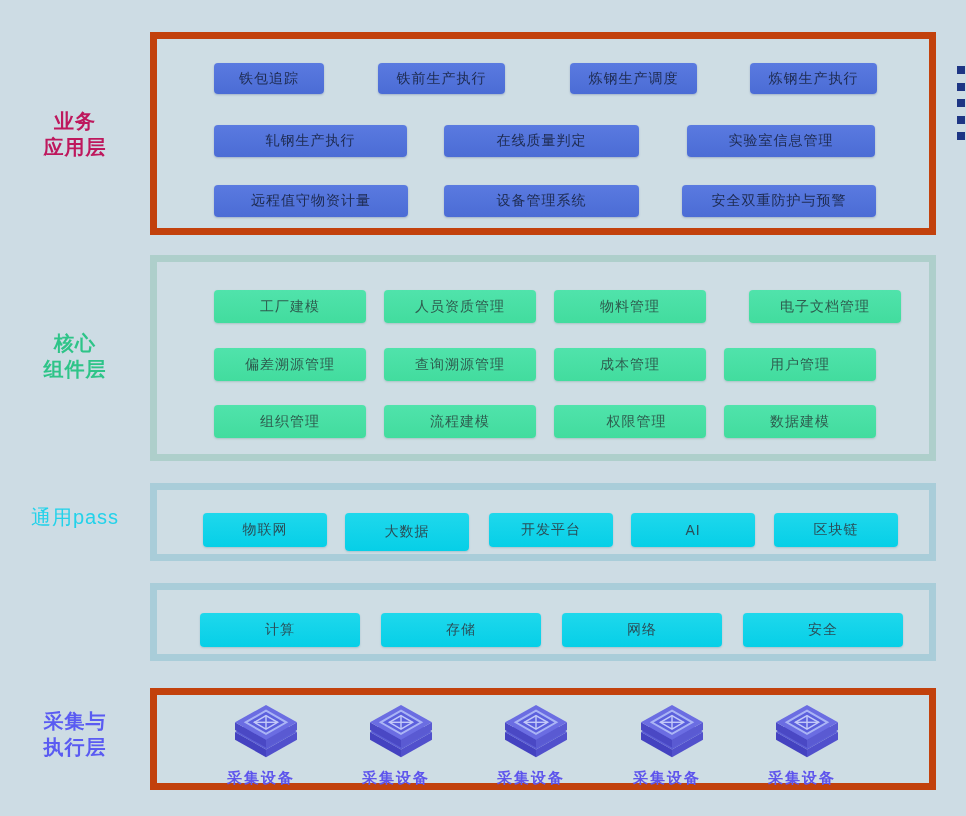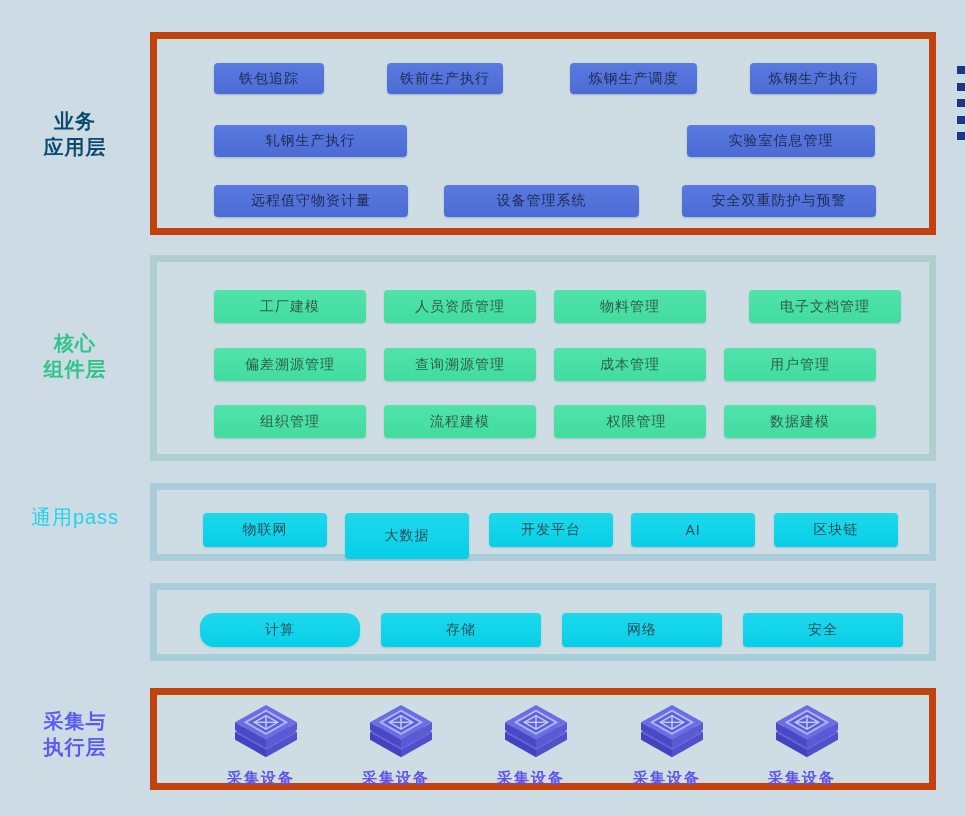--- a/index.html
+++ b/index.html
@@ -19,21 +19,21 @@
   #sec-business{top:32px;height:203px;}
   #sec-core{top:255px;height:206px;border-color:#aecfcb;}
   #sec-paas{top:483px;height:78px;border-color:#a9cdd9;}
   #sec-iaas{top:583px;height:78px;border-color:#a9cdd9;}
   #sec-collect{top:688px;height:102px;}
   .layer-label{
     position:absolute;left:0;width:150px;
     text-align:center;font-size:20px;font-weight:bold;
     line-height:26px;letter-spacing:1px;
   }
-  #lbl-business{top:108px;color:#0c4a6e;}
+  #lbl-business{top:108px;color:#be185d;}
   #lbl-core{top:330px;color:#2ec488;}
   #lbl-paas{top:504px;color:#22d2ea;font-weight:normal;}
   #lbl-iaas{top:598px;color:#22d2ea;font-weight:normal;}
   #lbl-collect{top:708px;color:#5a5bf2;}
   .btn{
     position:absolute;display:flex;align-items:center;justify-content:center;
     border-radius:4px;font-size:14px;letter-spacing:1px;
     box-sizing:border-box;cursor:default;white-space:nowrap;
   }
   .btn-blue{
@@ -73,24 +73,25 @@
     <div>组件层</div>
   </div>
   <div class="layer-label" id="lbl-paas">通用pass</div>
   <div class="layer-label" id="lbl-collect">
     <div>采集与</div>
     <div>执行层</div>
   </div>
 
   <div class="section" id="sec-business">
     <div class="btn btn-blue" style="left:57px;top:24px;width:110px;height:31px;">铁包追踪</div>
-    <div class="btn btn-blue" style="left:230px;top:24px;width:116px;height:31px;">铁前生产执行</div>
+    <div class="btn btn-blue" style="left:221px;top:24px;width:127px;height:31px;">铁前生产执行</div>
     <div class="btn btn-blue" style="left:413px;top:24px;width:127px;height:31px;">炼钢生产调度</div>
     <div class="btn btn-blue" style="left:593px;top:24px;width:127px;height:31px;">炼钢生产执行</div>
     <div class="btn btn-blue" style="left:57px;top:86px;width:193px;height:32px;">轧钢生产执行</div>
+    <div class="btn btn-blue" style="left:287px;top:86px;width:195px;height:32px;">在线质量判定</div>
     <div class="btn btn-blue" style="left:530px;top:86px;width:188px;height:32px;">实验室信息管理</div>
     <div class="btn btn-blue" style="left:57px;top:146px;width:194px;height:32px;">远程值守物资计量</div>
     <div class="btn btn-blue" style="left:287px;top:146px;width:195px;height:32px;">设备管理系统</div>
     <div class="btn btn-blue" style="left:525px;top:146px;width:194px;height:32px;">安全双重防护与预警</div>
   </div>
 
   <div class="section" id="sec-core">
     <div class="btn btn-green" style="left:57px;top:28px;width:152px;height:33px;">工厂建模</div>
     <div class="btn btn-green" style="left:227px;top:28px;width:152px;height:33px;">人员资质管理</div>
     <div class="btn btn-green" style="left:397px;top:28px;width:152px;height:33px;">物料管理</div>
@@ -100,28 +101,28 @@
     <div class="btn btn-green" style="left:397px;top:86px;width:152px;height:33px;">成本管理</div>
     <div class="btn btn-green" style="left:567px;top:86px;width:152px;height:33px;">用户管理</div>
     <div class="btn btn-green" style="left:57px;top:143px;width:152px;height:33px;">组织管理</div>
     <div class="btn btn-green" style="left:227px;top:143px;width:152px;height:33px;">流程建模</div>
     <div class="btn btn-green" style="left:397px;top:143px;width:152px;height:33px;padding-left:13px;">权限管理</div>
     <div class="btn btn-green" style="left:567px;top:143px;width:152px;height:33px;">数据建模</div>
   </div>
 
   <div class="section" id="sec-paas">
     <div class="btn btn-cyan" style="left:46px;top:23px;width:124px;height:34px;">物联网</div>
-    <div class="btn btn-cyan" style="left:188px;top:23px;width:124px;height:46px;">大数据</div>
+    <div class="btn btn-cyan" style="left:188px;top:23px;width:124px;height:38px;">大数据</div>
     <div class="btn btn-cyan" style="left:332px;top:23px;width:124px;height:34px;">开发平台</div>
     <div class="btn btn-cyan" style="left:474px;top:23px;width:124px;height:34px;">AI</div>
     <div class="btn btn-cyan" style="left:617px;top:23px;width:124px;height:34px;">区块链</div>
   </div>
 
   <div class="section" id="sec-iaas">
-    <div class="btn btn-cyan" style="left:43px;top:23px;width:160px;height:34px;border-radius:14px;">计算</div>
+    <div class="btn btn-cyan" style="left:43px;top:23px;width:160px;height:34px;">计算</div>
     <div class="btn btn-cyan" style="left:224px;top:23px;width:160px;height:34px;">存储</div>
     <div class="btn btn-cyan" style="left:405px;top:23px;width:160px;height:34px;">网络</div>
     <div class="btn btn-cyan" style="left:586px;top:23px;width:160px;height:34px;">安全</div>
   </div>
 
   <div class="section" id="sec-collect">
     <div class="device" style="left:70px;">
       <svg width="78" height="62" viewBox="0 0 80 64">
         <polygon points="40,14 72,32 40,50 8,32" fill="#5c5ed6"></polygon>
         <polygon points="8,32 8,40 40,58 40,50" fill="#4442c0"></polygon>

